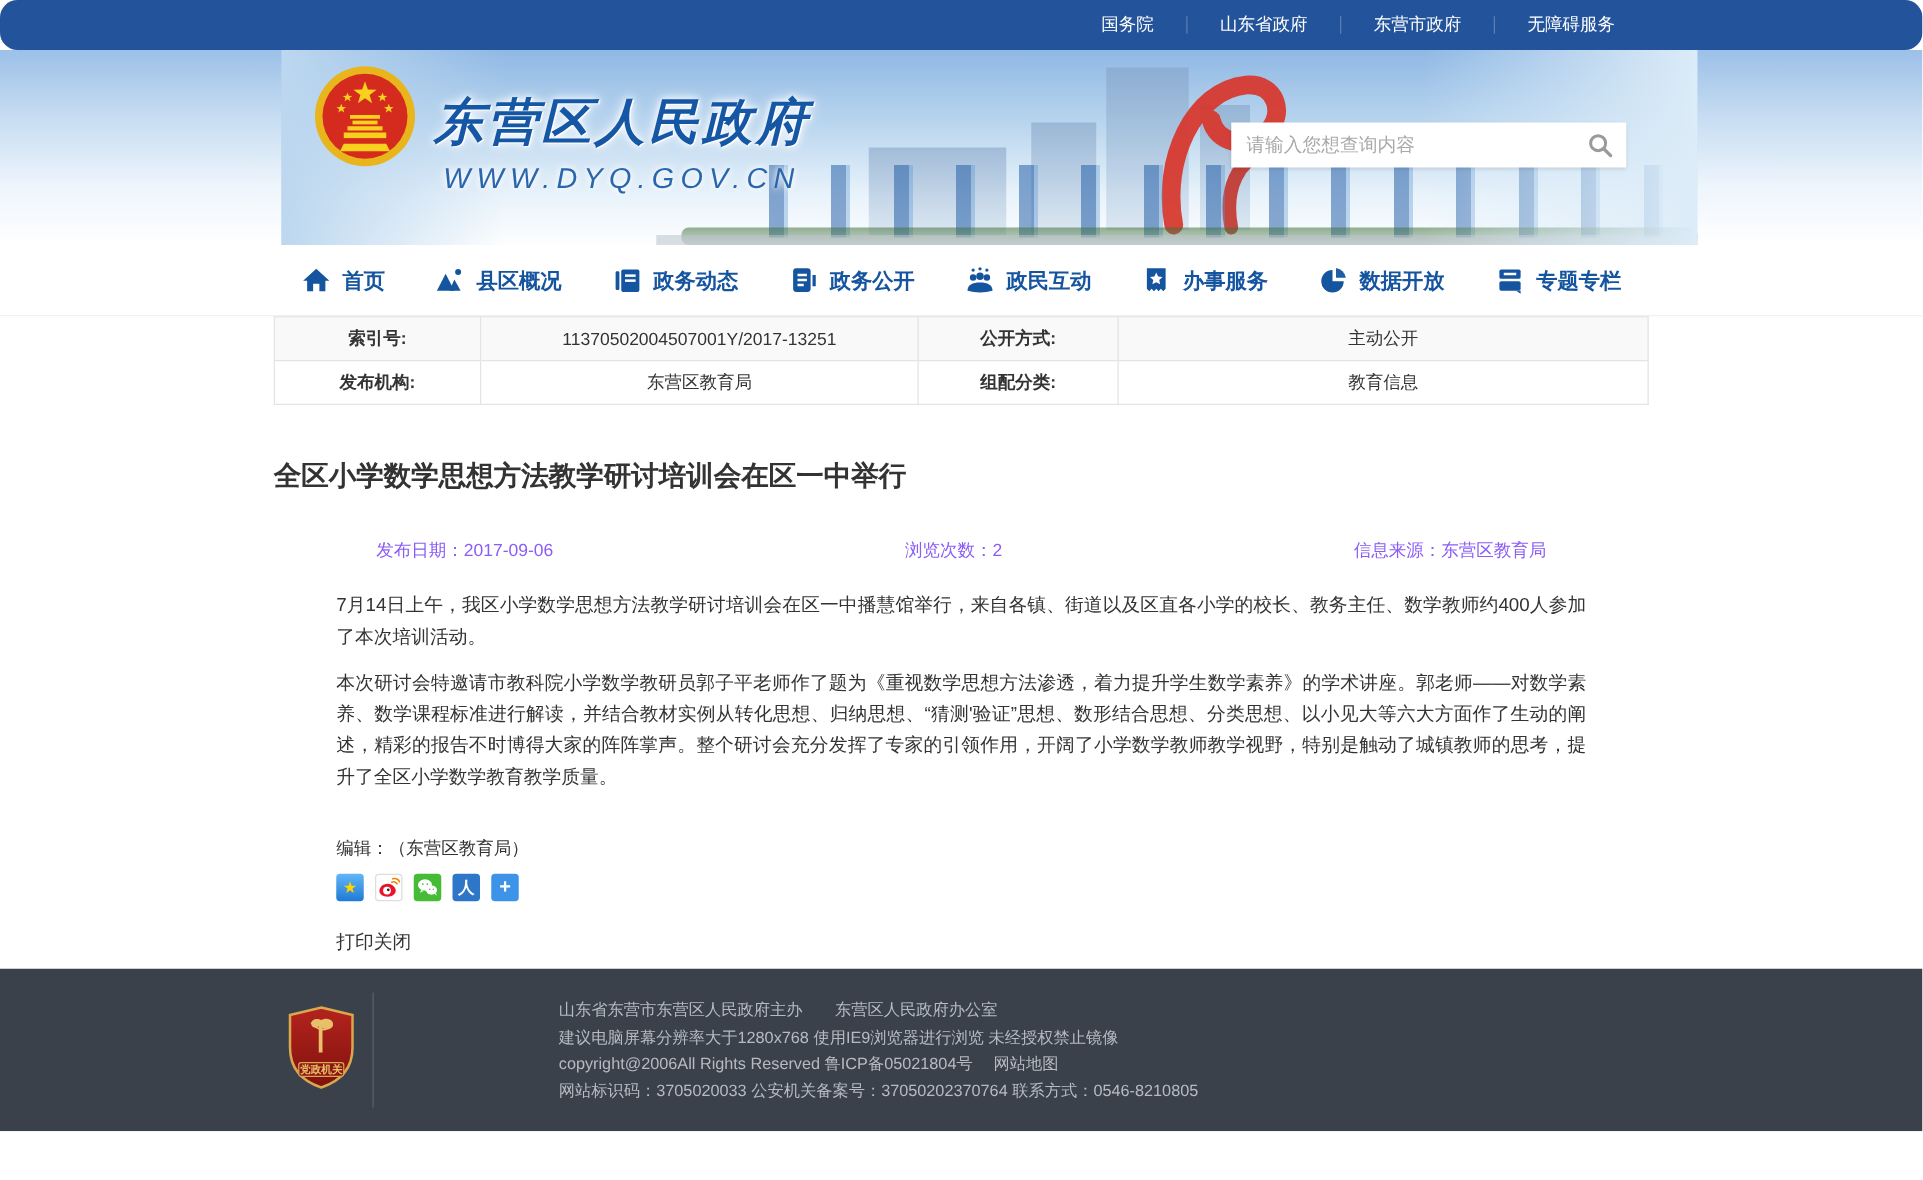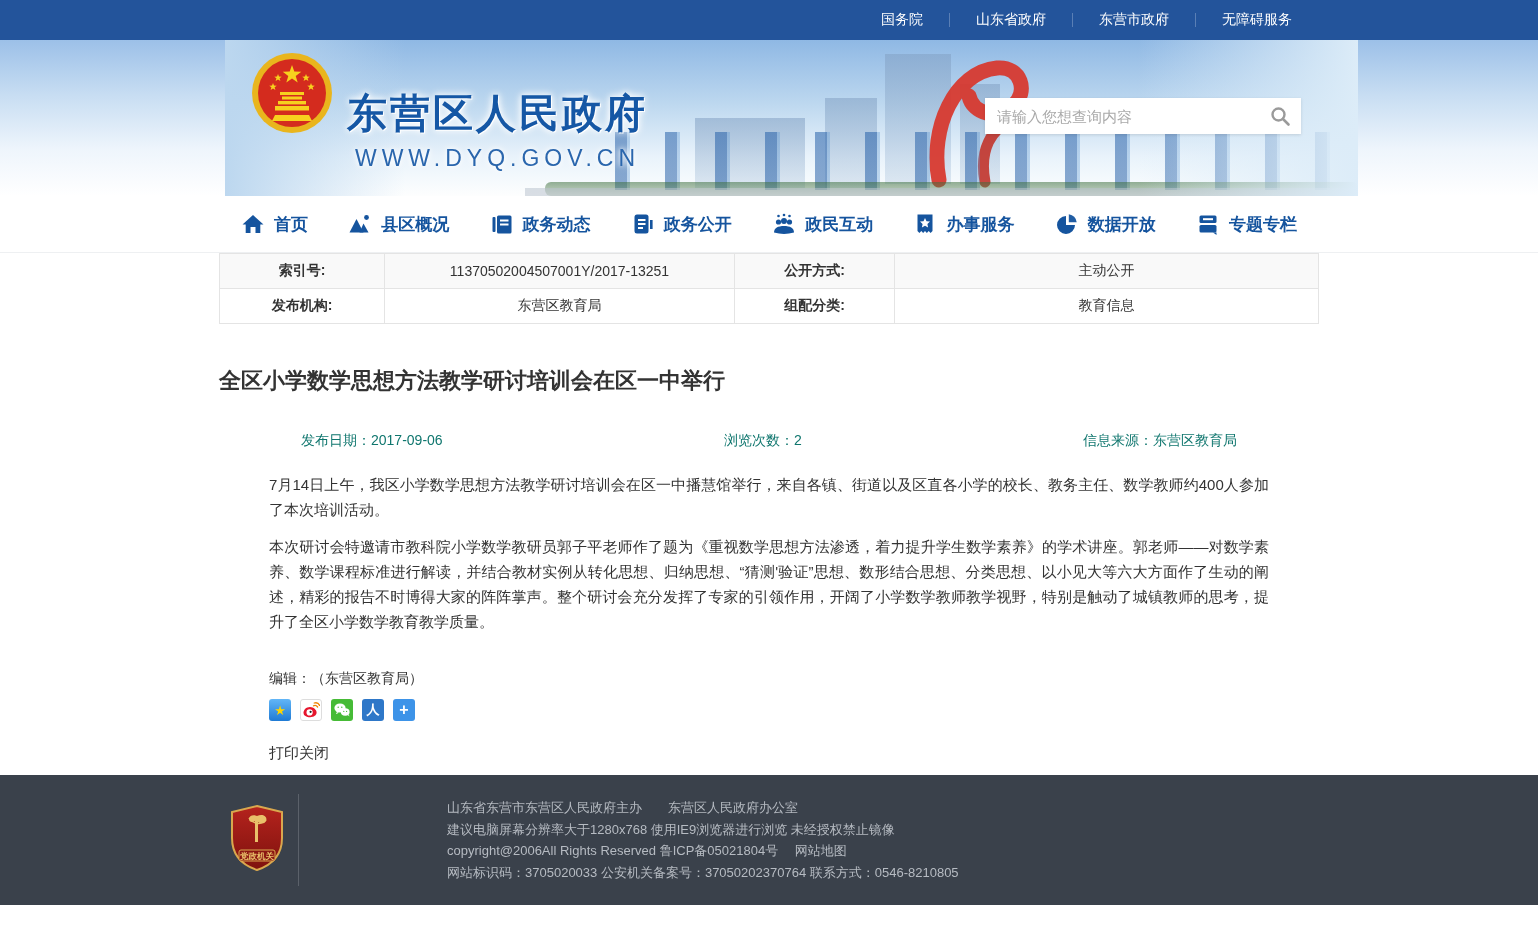--- a/index.html
+++ b/index.html
@@ -1,36 +1,36 @@
 <!DOCTYPE html>
 <html><head>
 <meta charset="utf-8">
 <style>
   * { margin:0; padding:0; box-sizing:border-box; }
   html,body { width:1538px; background:#fff; font-family:"Liberation Sans","DejaVu Sans",sans-serif; color:#333; }
 
   
-  .topbar { height:40px; background:#23549b; display:flex; align-items:center; justify-content:flex-end; padding-right:220px; }
+  .topbar { height:40px; background:#23549b; display:flex; align-items:center; justify-content:flex-end; padding-right:220px;border-radius:14px; }
   .topbar a { color:#fff; font-size:14px; text-decoration:none; padding:0 26px; cursor:pointer; }
   .topbar .sep { width:1px; height:14px; background:#5a7fb5; }
 
   
   .header { position:relative; height:156px; background:linear-gradient(180deg,#9cc0e8 0%, #c7ddf2 35%, #eef5fc 70%, #ffffff 100%); overflow:hidden; }
   .photo { position:absolute; left:225px; right:180px; top:0; bottom:0; }
   .photo .sky { position:absolute; inset:0; background:linear-gradient(180deg,#8fb8e4 0%, #bcd7ef 40%, #e9f3fb 75%, #fdfefe 100%); }
   .bldg { position:absolute; background:linear-gradient(180deg, rgba(130,160,195,.55), rgba(170,195,220,.35)); }
   .banners { position:absolute; left:390px; right:20px; bottom:6px; height:58px; opacity:.8;
     background:repeating-linear-gradient(90deg, rgba(30,90,165,.65) 0 12px, rgba(90,150,210,.45) 12px 15px, transparent 15px 50px); }
   .trees { position:absolute; left:320px; right:0; bottom:0; height:14px; background:linear-gradient(180deg, rgba(60,110,60,.55), rgba(120,150,110,.35)); border-radius:6px; }
   .ground { position:absolute; left:300px; right:0; bottom:0; height:8px; background:rgba(185,195,205,.55); }
   .fade-l { position:absolute; left:0; top:0; bottom:0; width:180px; background:linear-gradient(90deg,#bcd7ef, rgba(188,215,239,0)); }
   .fade-r { position:absolute; right:0; top:0; bottom:0; width:220px; background:linear-gradient(270deg,#dcecf8, rgba(220,236,248,0)); }
   .hwrap { position:relative; width:1100px; margin:0 auto; height:156px; }
   .emblem { position:absolute; left:32px; top:12px; }
-  .sitetitle { position:absolute; left:128px; top:46px; }
+  .sitetitle { position:absolute; left:128px; top:30px;font-style:italic; }
   .sitetitle .t { font-size:40px; font-weight:bold; color:#1557a5; letter-spacing:3px;
        text-shadow:0 0 6px #fff, 0 0 10px #fff, 1px 1px 0 #fff; }
   .sitetitle .u { text-align:center; font-size:23px; color:#2a66ad; letter-spacing:5px; margin-top:4px;
        text-shadow:0 0 5px #fff, 0 0 8px #fff; }
   .search { position:absolute; right:18px; top:58px; width:316px; height:36px; background:#fff; display:flex; align-items:center; box-shadow:0 1px 3px rgba(0,0,0,.12);gap:12px; }
   .search input { flex:1; border:none; outline:none; height:100%; padding:0 12px; font-size:15px; color:#333; font-family:inherit; background:transparent; }
   .search input::placeholder { color:#a9a9a9; }
   .search .btn { width:42px; height:100%; display:flex; align-items:center; justify-content:center; cursor:pointer; }
 
   
@@ -48,21 +48,21 @@
 
   table.info { width:100%; border-collapse:collapse; }
   table.info th, table.info td { border:1px solid #e4e4e4; height:35px; font-size:14px; text-align:center; font-weight:normal; }
   table.info th { font-weight:bold; color:#333; width:165px; }
   table.info th.c3 { width:160px; }
   table.info td.v1 { width:350px; }
   table.info tr:nth-child(odd) { background:#f9f9f9; }
   table.info tr:nth-child(even) { background:#fff; }
 
   .art-title { text-align:left; font-size:22px; font-weight:bold; color:#333; margin-top:42px; }
-  .art-meta { display:flex; justify-content:space-between; padding:0 82px; margin-top:36px; font-size:14px; color:#0f766e; }
+  .art-meta { display:flex; justify-content:space-between; padding:0 82px; margin-top:36px; font-size:14px; color:#8b5cf6; }
   .art-body { padding:0 50px; margin-top:22px; font-size:15px; line-height:25px; text-align:justify; }
   .art-body p + p { margin-top:12px; }
   .editor { padding:0 50px; margin-top:36px; font-size:14px; }
   .shares { padding:0 50px; margin-top:11px; display:flex; gap:9px; }
   .si { width:22px; height:22px; border-radius:3px; display:flex; align-items:center; justify-content:center; cursor:pointer; overflow:hidden; }
   .si-qzone { background:linear-gradient(180deg,#62b6f7,#1f7ad4); color:#ffd400; font-size:13px; }
   .si-weibo { background:#fff; border:1px solid #ddd; }
   .si-wechat { background:#46bb36; }
   .si-renren { background:#2e77c8; color:#fff; font-size:13px; font-weight:bold; }
   .si-more { background:#3d93e8; color:#fff; font-size:16px; font-weight:bold; }

